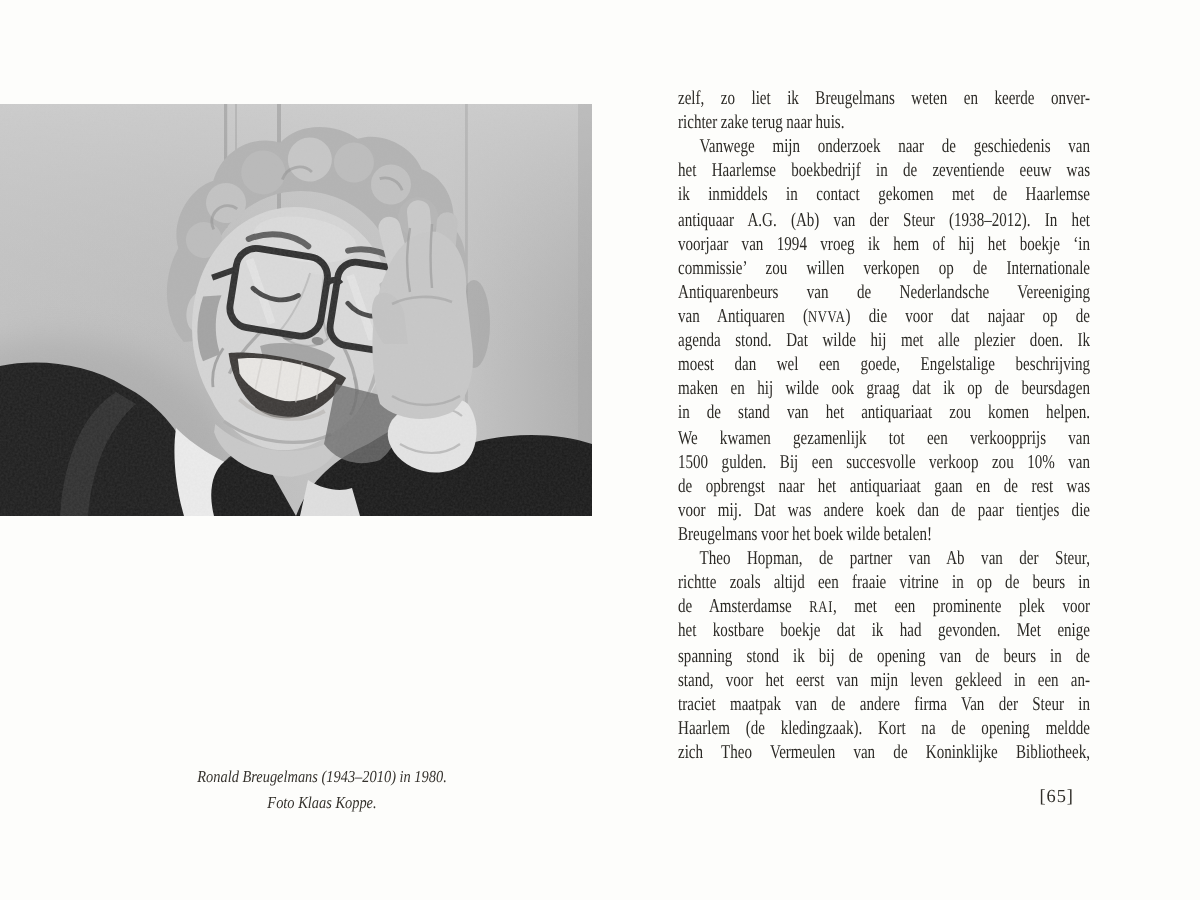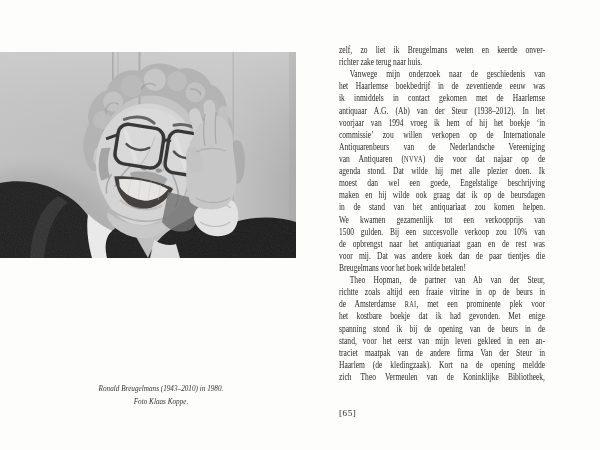--- a/index.html
+++ b/index.html
@@ -33,21 +33,21 @@
   .line{
     text-align:justify;text-align-last:justify;-moz-text-align-last:justify;
     height:12.11px;line-height:12.11px;overflow:hidden;
     word-spacing:-0.2px;
   }
   .line.pend{text-align-last:left;-moz-text-align-last:left;}
   .line.ind{padding-left:14px;}
   .sc{font-size:8.2px;letter-spacing:.45px;}
   .folio{
     position:absolute;left:339px;top:393px;width:198px;
-    text-align:left;font-size:9.2px;color:#302e29;letter-spacing:.5px;margin-top:15px;
+    text-align:right;font-size:9.2px;color:#302e29;letter-spacing:.5px;
   }
 </style>
 </head>
 <body>
 
 <div class="spread">
 
   <section>
     <figure style="margin:0">
       <div class="photo" role="img" aria-label="Black-and-white photograph of a smiling man with curly light hair and large dark-rimmed glasses, resting his head against his raised hand, wearing a dark jacket, white shirt and dark tie">

